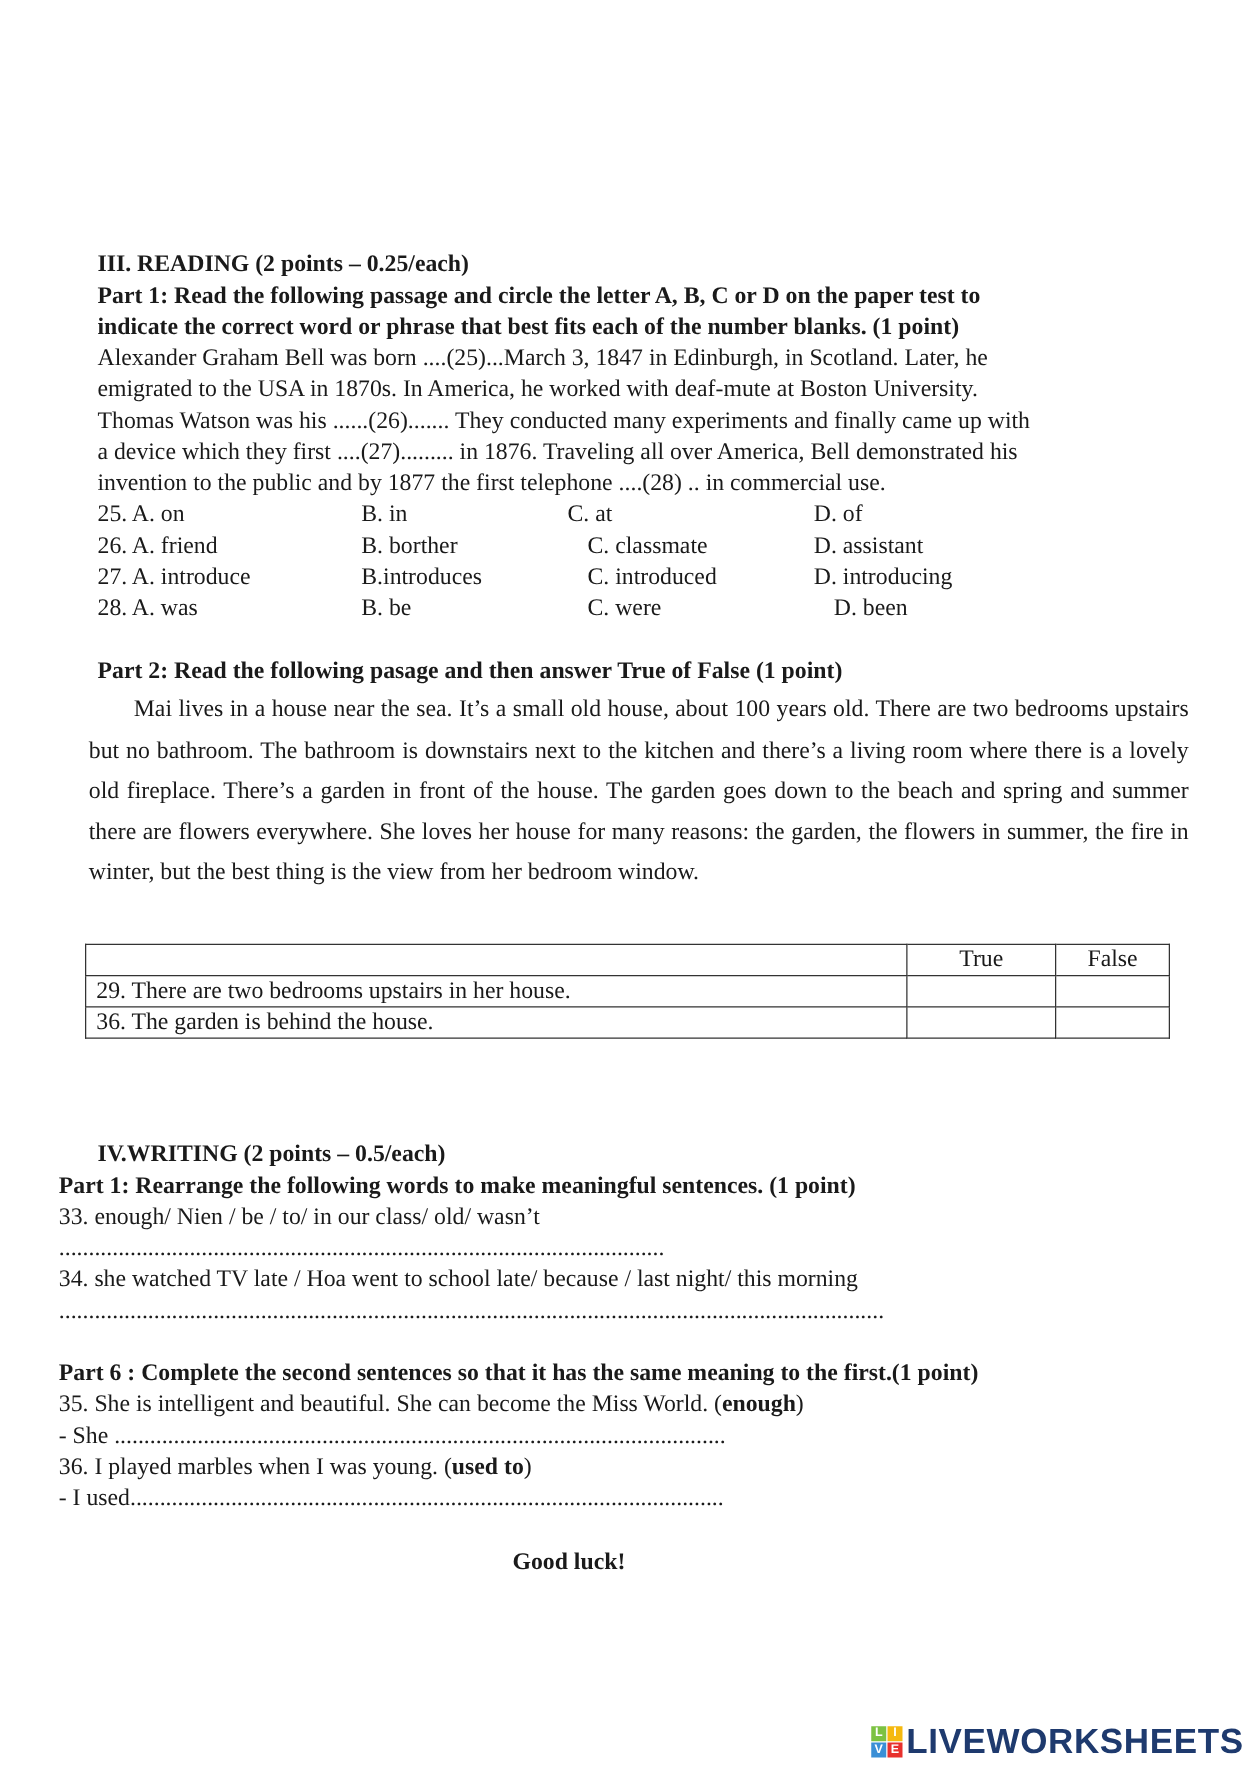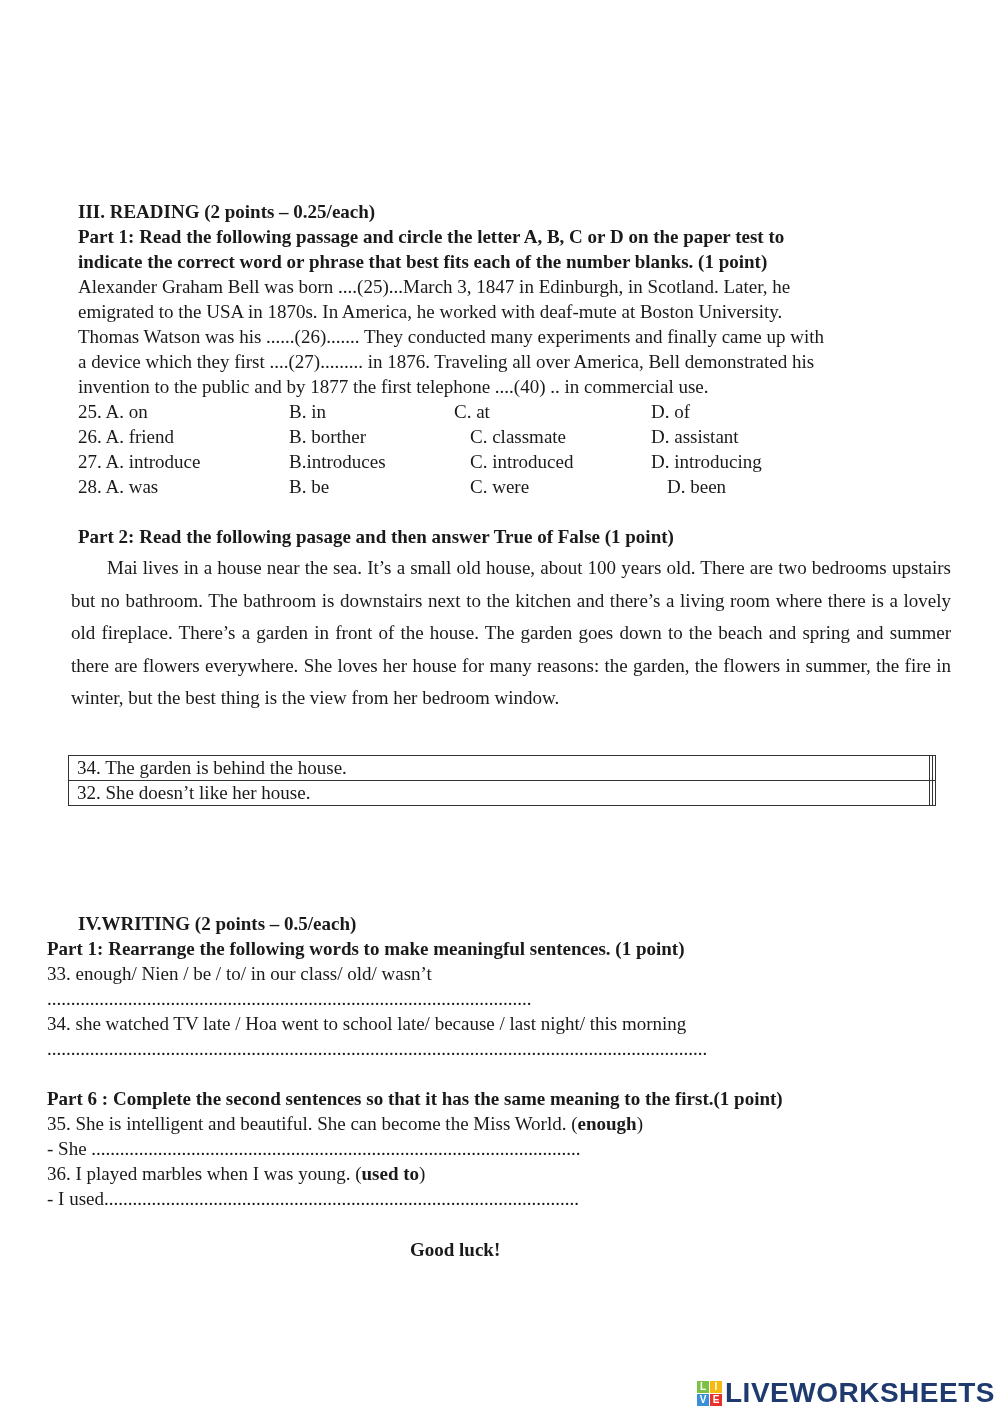--- a/index.html
+++ b/index.html
@@ -36,21 +36,21 @@
 <body>
 
 <div class="abs b line" style="left:78px; top:199px;">III.     READING (2 points – 0.25/each)</div>
 <div class="abs b line" style="left:78px; top:224px;">Part 1: Read the following passage and circle the letter A, B, C or D on the paper test to</div>
 <div class="abs b line" style="left:78px; top:249px;">indicate the correct word or phrase that best fits each of the number blanks. (1 point)</div>
 
 <div class="abs line" style="left:78px; top:274px;">Alexander Graham  Bell was born ....(25)...March 3, 1847 in Edinburgh, in Scotland. Later, he</div>
 <div class="abs line" style="left:78px; top:299px;">emigrated to the USA in 1870s. In America, he worked with deaf-mute at Boston University.</div>
 <div class="abs line" style="left:78px; top:324px;">Thomas Watson was his ......(26)....... They conducted many experiments and finally came up with</div>
 <div class="abs line" style="left:78px; top:349px;">a device which they first ....(27)......... in 1876.  Traveling all over America, Bell demonstrated his</div>
-<div class="abs line" style="left:78px; top:374px;">invention to the public and by 1877 the first telephone ....(40) .. in commercial use.</div>
+<div class="abs line" style="left:78px; top:374px;">invention to the public and by 1877 the first telephone ....(28) .. in commercial use.</div>
 
 <div class="opt-row line" style="top:399px;">
   <span style="left:0;">25. A. on</span>
   <span style="left:211px;">B. in</span>
   <span style="left:376px;">C. at</span>
   <span style="left:573px;">D. of</span>
 </div>
 <div class="opt-row line" style="top:424px;">
   <span style="left:0;">26. A. friend</span>
   <span style="left:211px;font-family:Liberation Serif, serif;">B. borther</span>
@@ -68,27 +68,32 @@
   <span style="left:211px;">B. be</span>
   <span style="left:392px;">C. were</span>
   <span style="left:573px;margin-left:16px;">D. been</span>
 </div>
 
 <div class="abs b line" style="left:78px; top:524px;">Part 2: Read the following pasage and then answer True of False (1 point)</div>
 <div class="para2">Mai lives in a house near the sea. It’s a small old house, about 100 years old. There are two bedrooms upstairs but no bathroom. The bathroom is downstairs next to the kitchen and there’s a living room where there is a lovely old fireplace. There’s a garden in front of the house. The garden goes down to the beach and spring and summer there are flowers everywhere. She loves her house for many reasons: the garden, the flowers in summer, the fire in winter, but the best thing is the view from her bedroom window.</div>
 
 <table class="tf">
   <tbody>
+      <tr>
+    <td style="width:648px;"></td>
+    <td class="c" style="width:118px;">True</td>
+    <td class="c">False</td>
+  </tr>
   <tr>
-    <td>34. The garden is behind the house.</td>
+    <td>29. There are two bedrooms upstairs in her house.</td>
     <td class="c"></td>
     <td class="c"></td>
   </tr>
   <tr>
-    <td>32. She doesn’t like her house.</td>
+    <td>36. The garden is behind the house.</td>
     <td class="c"></td>
     <td class="c"></td>
   </tr>
 </tbody>
   </table>
 
 <div class="abs b line" style="left:78px; top:911px;">IV.WRITING (2 points – 0.5/each)</div>
 <div class="abs b line" style="left:47px; top:936px;">Part 1: Rearrange the following words to make meaningful sentences. (1 point)</div>
 <div class="abs line" style="left:47px; top:961px;">33. enough/ Nien / be / to/ in our class/ old/ wasn’t</div>
 <div class="abs line" style="left:47px; top:986px;">......................................................................................................</div>

